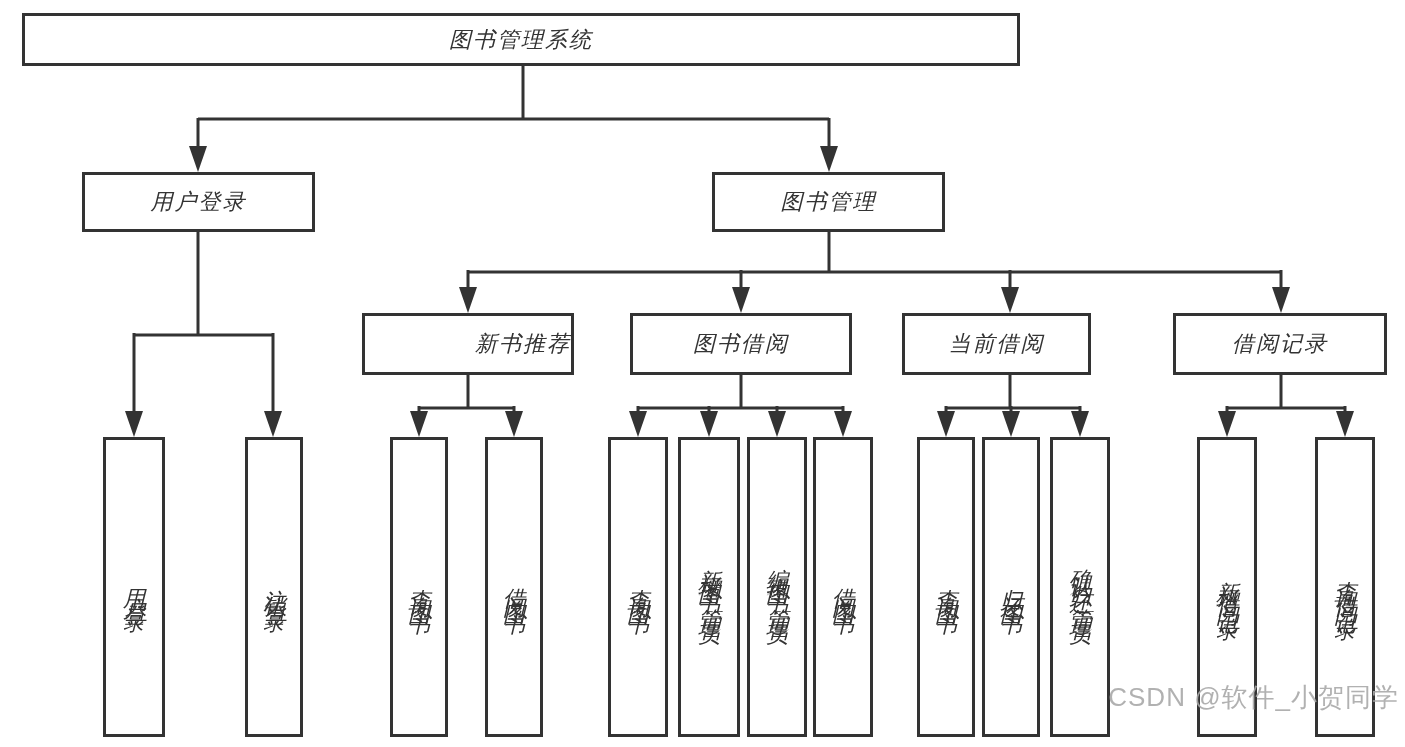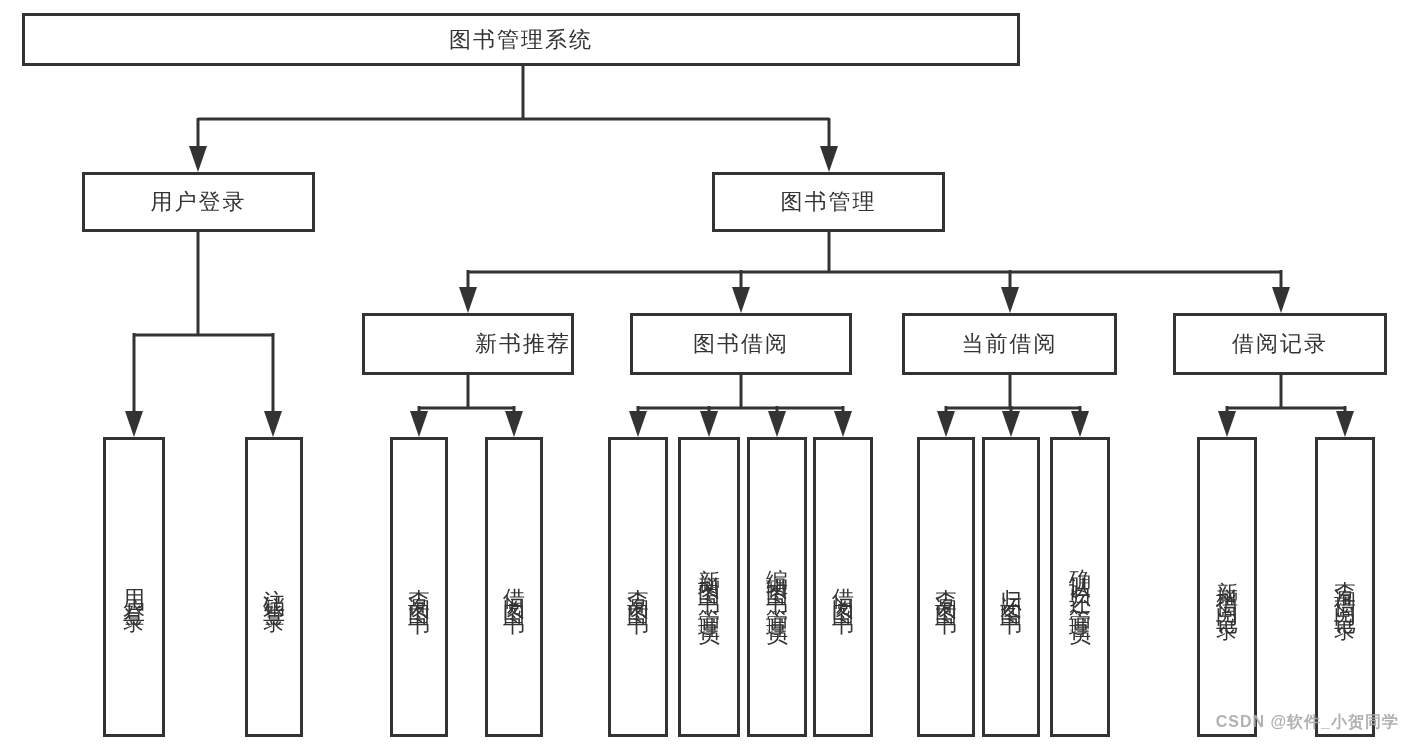--- a/index.html
+++ b/index.html
@@ -19,44 +19,44 @@
     pointer-events: none;
   }
   .node {
     position: absolute;
     box-sizing: border-box;
     border: 3px solid #333333;
     background: #ffffff;
     display: flex;
     align-items: center;
     justify-content: center;
+    font-style: italic;
   }
   .node.h span {
     font-size: 22px;
     letter-spacing: 2px;
     color: #333333;
     white-space: nowrap;
   }
   .node.v span {
     writing-mode: vertical-rl;
     text-orientation: mixed;
     font-size: 22px;
     letter-spacing: 8px;
     color: #333333;
     line-height: 1;
   }
   #watermark {
     position: absolute;
     right: 6px;
-    top: 712px;
-    font-size: 16px;
+    top: 680px;
+    font-size: 26px;
     color: rgba(168,168,168,0.9);
     letter-spacing: 1px;
     white-space: nowrap;
-    font-weight: bold;
   }
 </style>
 </head>
 <body>
 
 <div id="canvas">
 
   <svg id="connectors" viewBox="0 0 1405 747" xmlns="http://www.w3.org/2000/svg">
     <g stroke="#333333" stroke-width="3" fill="none">
 
@@ -134,21 +134,21 @@
   <div class="node h" style="left:712px; top:172px; width:233px; height:60px;align-items:center;">
     <span>图书管理</span>
   </div>
 
   <div class="node h" style="left:362px; top:313px; width:212px; height:62px;justify-content:flex-end;">
     <span>新书推荐</span>
   </div>
   <div class="node h" style="left:630px; top:313px; width:222px; height:62px;">
     <span>图书借阅</span>
   </div>
-  <div class="node h" style="left:902px; top:313px; width:215px; height:62px;">
+  <div class="node h" style="left:902px; top:313px; width:189px; height:62px;">
     <span>当前借阅</span>
   </div>
   <div class="node h" style="left:1173px; top:313px; width:214px; height:62px;">
     <span>借阅记录</span>
   </div>
 
   <div class="node v" style="left:103px; top:437px; width:62px; height:300px;">
     <span>用户登录</span>
   </div>
   <div class="node v" style="left:245px; top:437px; width:58px; height:300px;">

